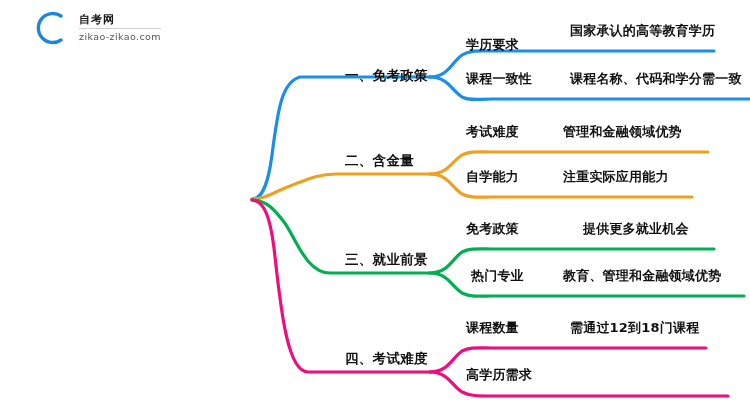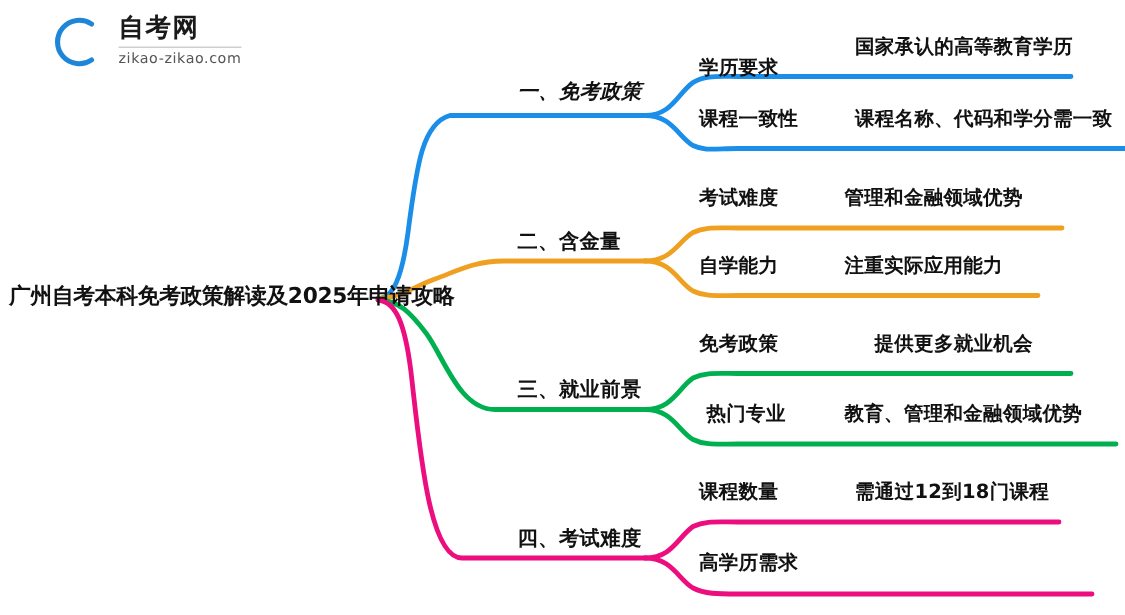--- a/index.html
+++ b/index.html
@@ -15,21 +15,21 @@
 
   
   .logo-wrap{
     position:absolute;left:31px;top:9px;
     display:flex;align-items:center;gap:6px;
   }
   .logo-mark{position:relative;width:42px;height:38px;flex:0 0 auto;}
   .logo-text-block{display:flex;flex-direction:column;justify-content:center;line-height:1;}
   .logo-title{
     font-family:"DejaVu Sans","Liberation Sans",sans-serif;
-    font-size:17px;font-weight:bold;color:#1a1a1a;letter-spacing:1px;
+    font-size:11px;font-weight:bold;color:#1a1a1a;letter-spacing:1px;
     padding-bottom:3px;border-bottom:1px solid #cfcfcf;
   }
   .logo-sub{
     font-family:"DejaVu Sans","Liberation Sans",sans-serif;
     font-size:9.5px;color:#555;letter-spacing:.4px;padding-top:3px;
   }
 
   
   .root-title{
     position:absolute;left:6px;top:188px;
@@ -82,23 +82,22 @@
         <path d="M21.5,12.5 L35.5,17.5 L21.5,22.5 L7.5,17.5 Z" fill="#e8342c"></path>
         <path d="M12,20.5 L12,27.5 L21.5,31.5 L31,27.5 L31,20.5 L21.5,24.5 Z" fill="#d92b24"></path>
       </svg>
     </div>
     <div class="logo-text-block">
       <span class="logo-title">自考网</span>
       <span class="logo-sub">zikao-zikao.com</span>
     </div>
   </div>
 
-  <div class="root-title">广州自考本科免考政策解读及2025年申请攻略</div>
 
-  <div class="node lvl1" style="left:345px;top:52px;font-style:italic;">一、免考政策</div>
+  <div class="node lvl1" style="left:345px;top:67px;">一、免考政策</div>
   <div class="node lvl2" style="left:466px;top:36px;">学历要求</div>
   <div class="node lvl3" style="left:570px;top:22px;">国家承认的高等教育学历</div>
   <div class="node lvl2" style="left:466px;top:70px;">课程一致性</div>
   <div class="node lvl3" style="left:570px;top:70px;">课程名称、代码和学分需一致</div>
 
   <div class="node lvl1" style="left:345px;top:152px;">二、含金量</div>
   <div class="node lvl2" style="left:466px;top:123px;">考试难度</div>
   <div class="node lvl3" style="left:563px;top:123px;">管理和金融领域优势</div>
   <div class="node lvl2" style="left:466px;top:168px;">自学能力</div>
   <div class="node lvl3" style="left:563px;top:168px;">注重实际应用能力</div>

